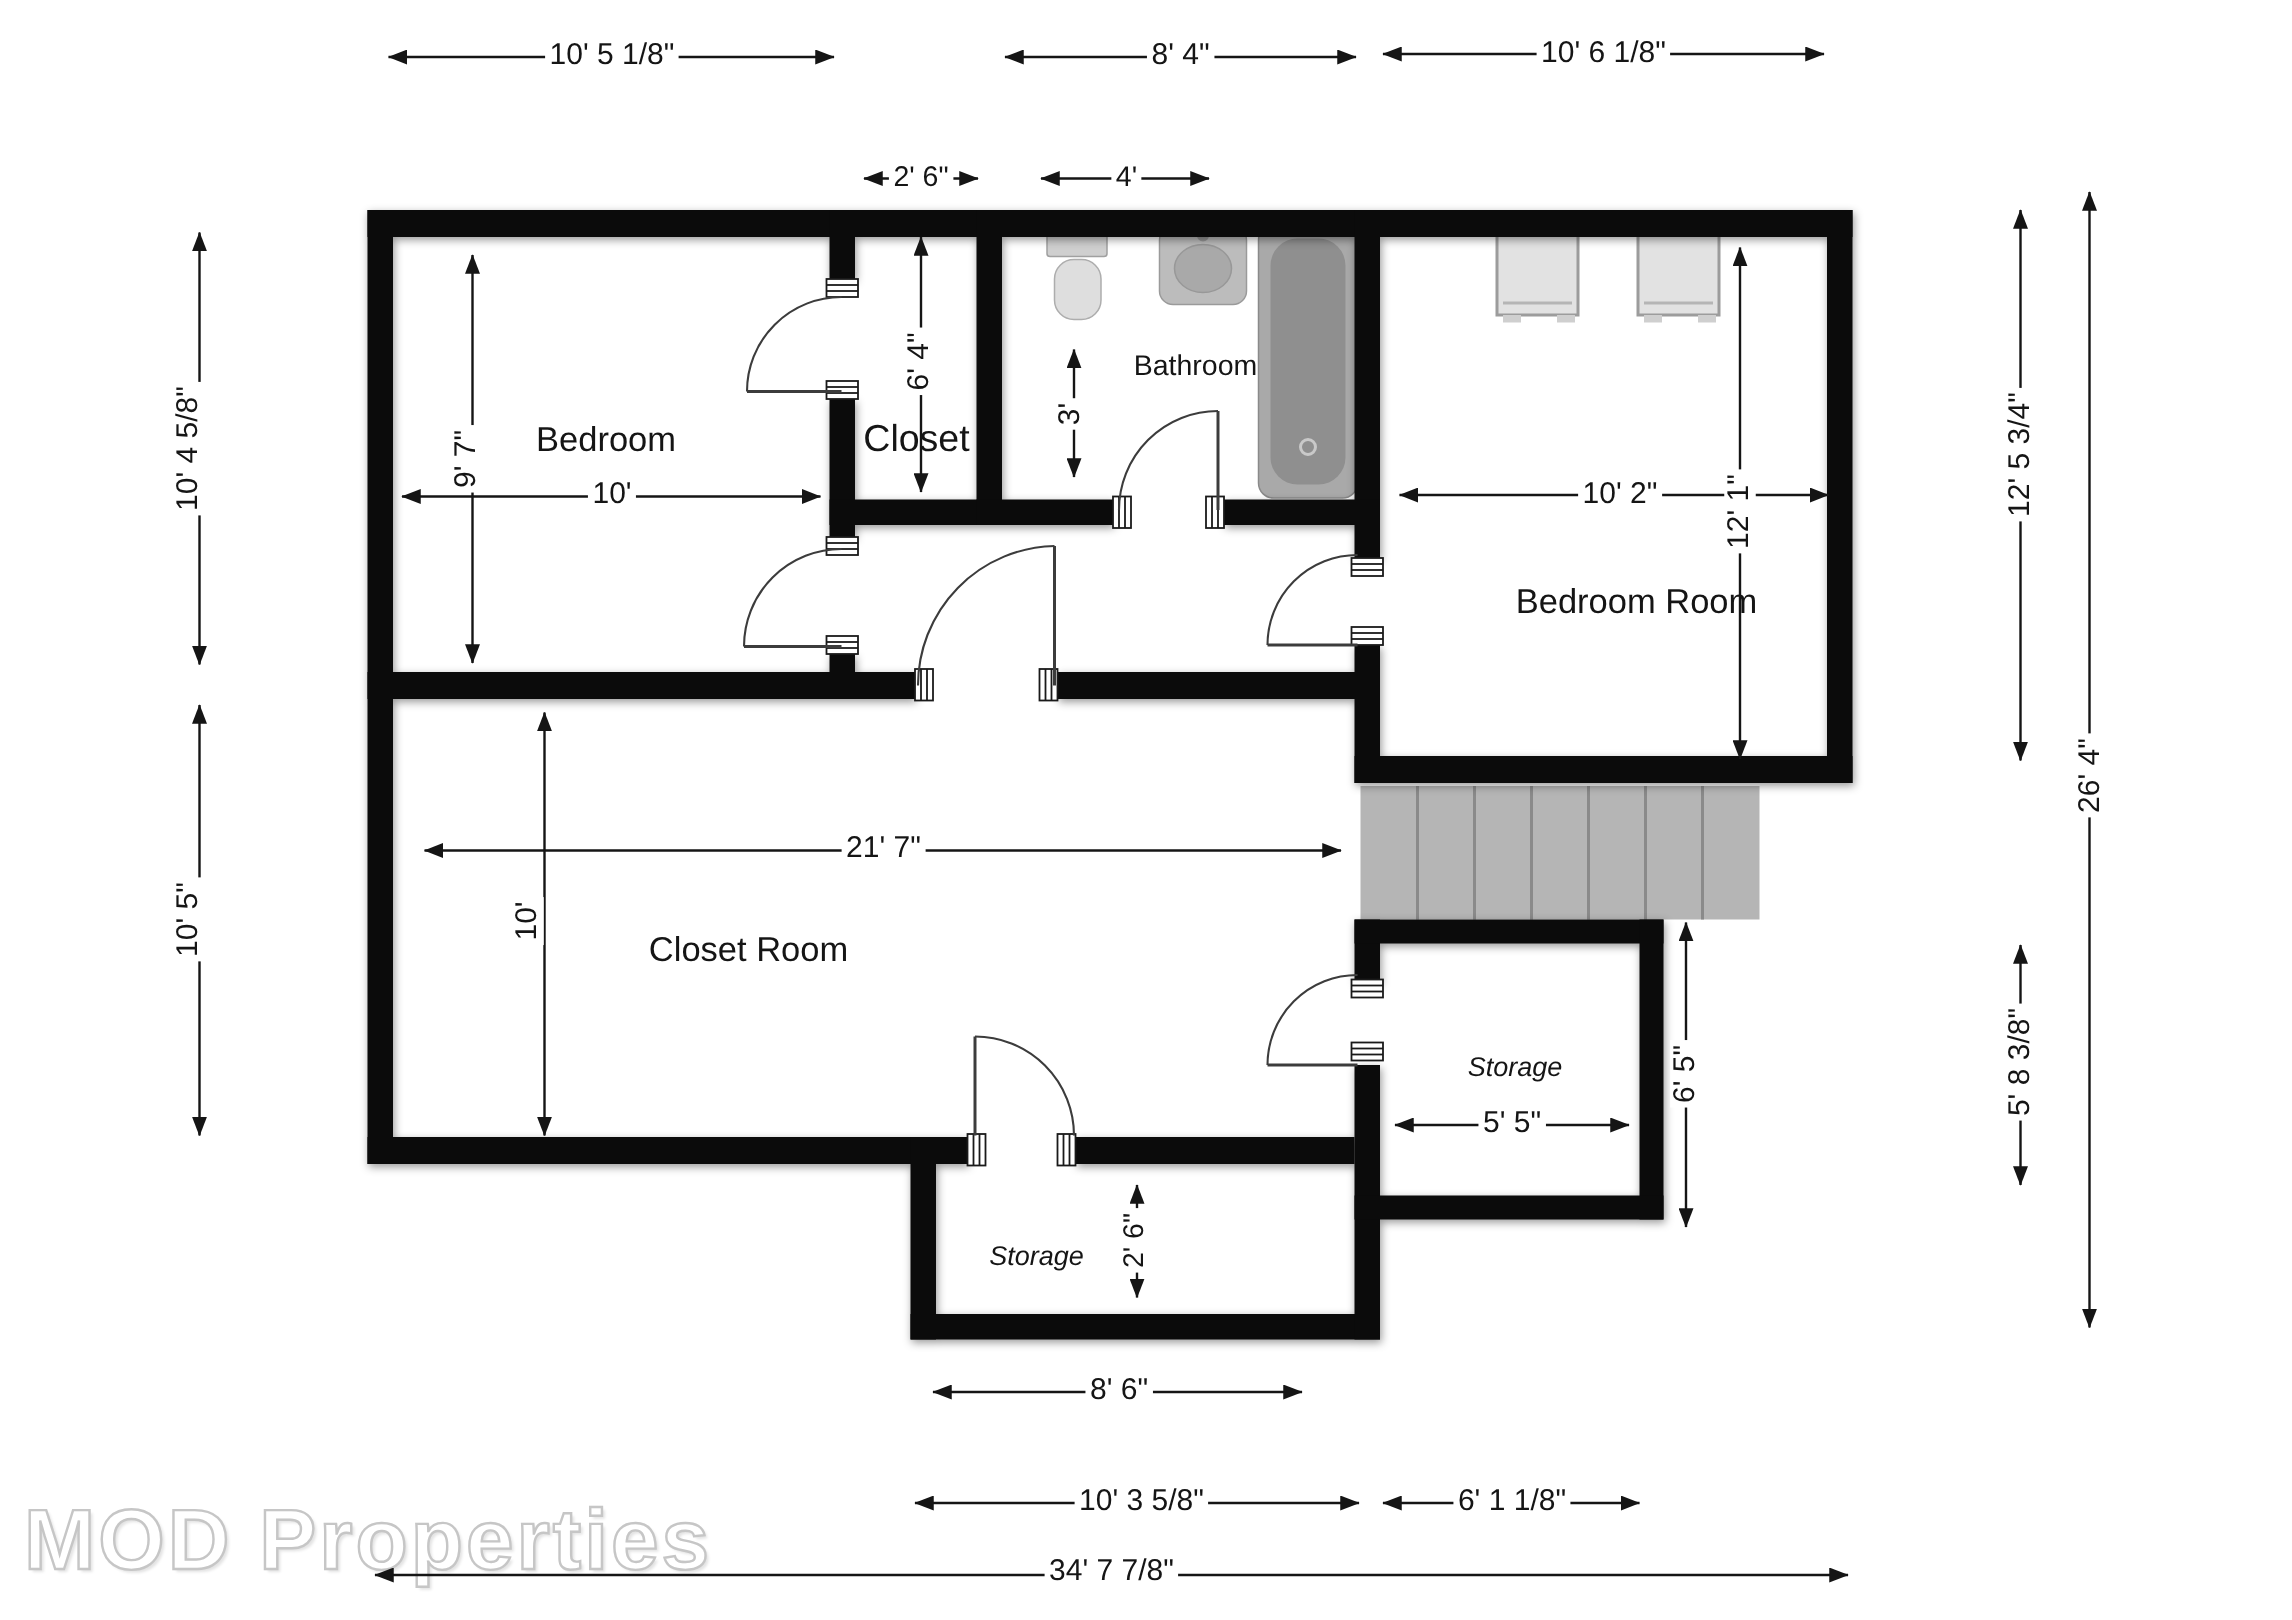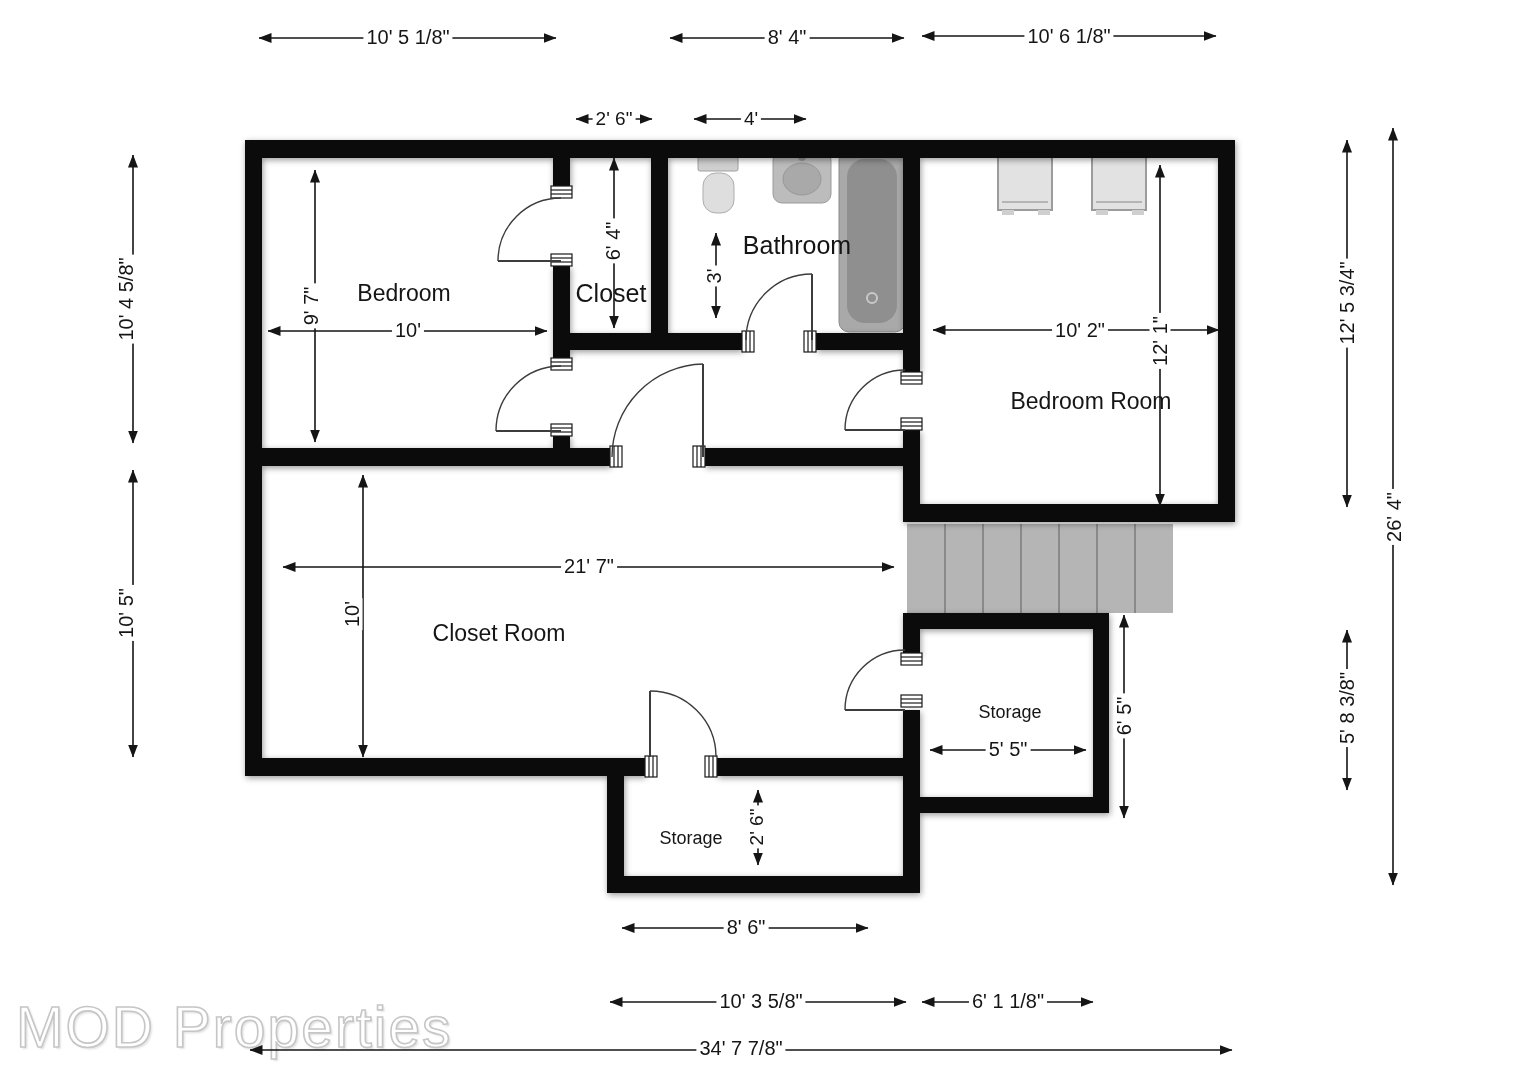--- a/index.html
+++ b/index.html
@@ -5,26 +5,26 @@
   html,body{margin:0;padding:0;background:#ffffff;}
   body{width:1528px;height:1080px;font-family:"Liberation Sans",sans-serif;}
   .stage{position:relative;width:1528px;height:1080px;background:#fff;overflow:hidden;}
   .plan-svg{position:absolute;left:0;top:0;}
   .lbl{position:absolute;transform:translate(-50%,-50%);background:#fff;padding:0 3px;
        white-space:nowrap;color:#151515;line-height:1.05;}
   .lbl.rot{transform:translate(-50%,-50%) rotate(-90deg);}
   .dim{font-size:20px;}
   .dim.sm{font-size:19px;}
   .room{font-size:23px;background:transparent;padding:0;}
-  .room.md{font-size:25px;}
+  .room.md{font-size:19px;}
   .room.smr{font-size:25px;}
-  .room.xs{font-size:18px;}
+  .room.xs{font-size:18px;font-style:italic;}
   .watermark{position:absolute;left:16px;top:994px;font-size:57px;letter-spacing:2px;
        color:#ffffff;-webkit-text-stroke:1.6px #c6c6c6;text-shadow:2px 2px 2px #e3e3e3;
-       white-space:nowrap;}
+       white-space:nowrap;font-weight:bold;}
 </style>
 </head>
 <body>
 
 <div class="stage">
 
   <div class="watermark">MOD Properties</div>
 
   <svg class="plan-svg" width="1528" height="1080" viewBox="0 0 1528 1080">
     <defs>

